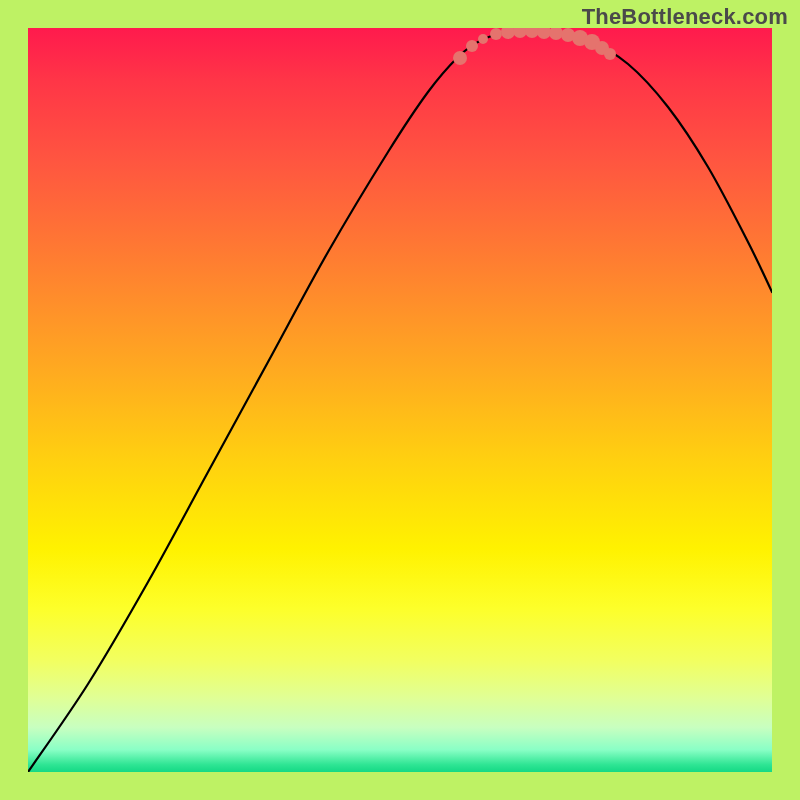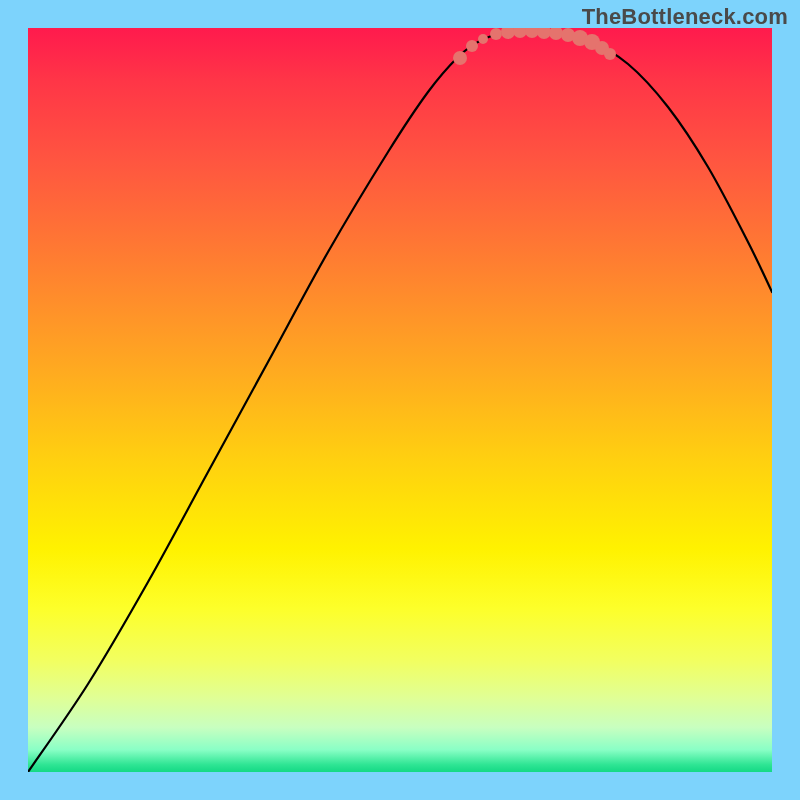--- a/index.html
+++ b/index.html
@@ -10,21 +10,21 @@
     background: #000;
     overflow: hidden;
     font-family: Arial, Helvetica, sans-serif;
   }
   .frame {
     position: absolute;
     left: 0;
     top: 0;
     width: 800px;
     height: 800px;
-    background: #7dd3fc;
+    background: #bef264;
   }
   .plot {
     position: absolute;
     left: 28px;
     top: 28px;
     width: 744px;
     height: 744px;
     overflow: hidden;
   }
   .gradient {

